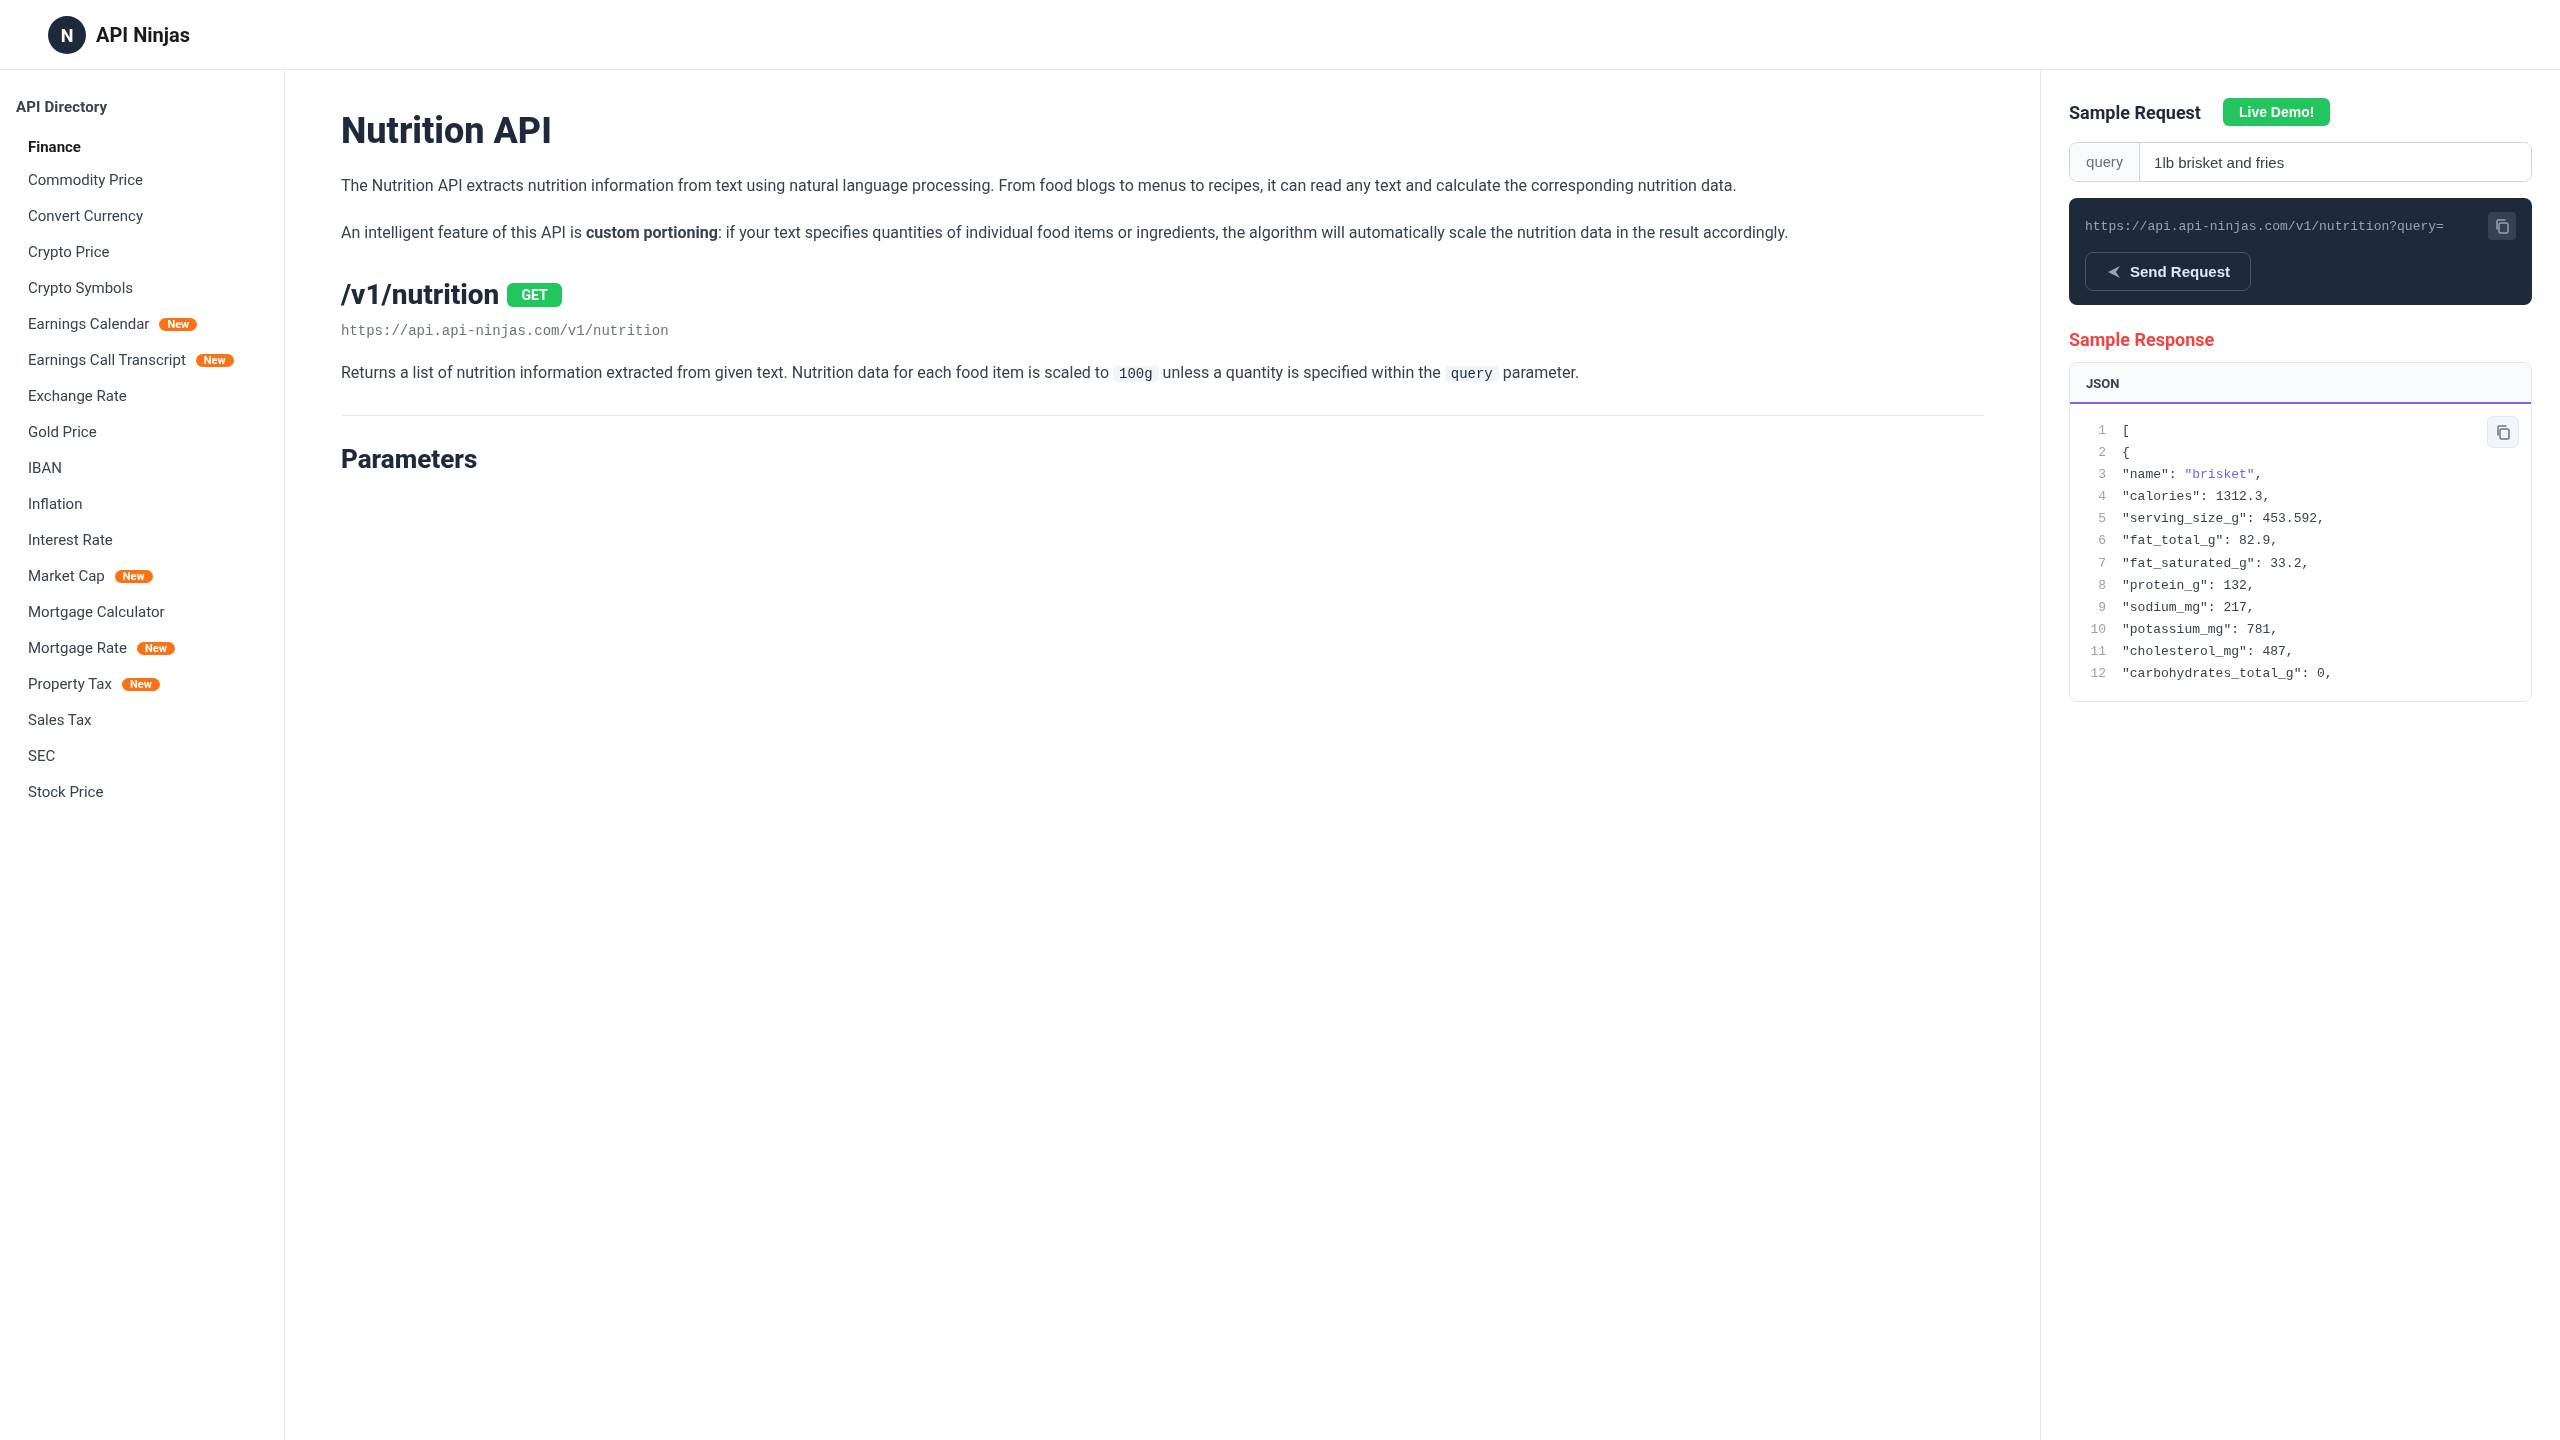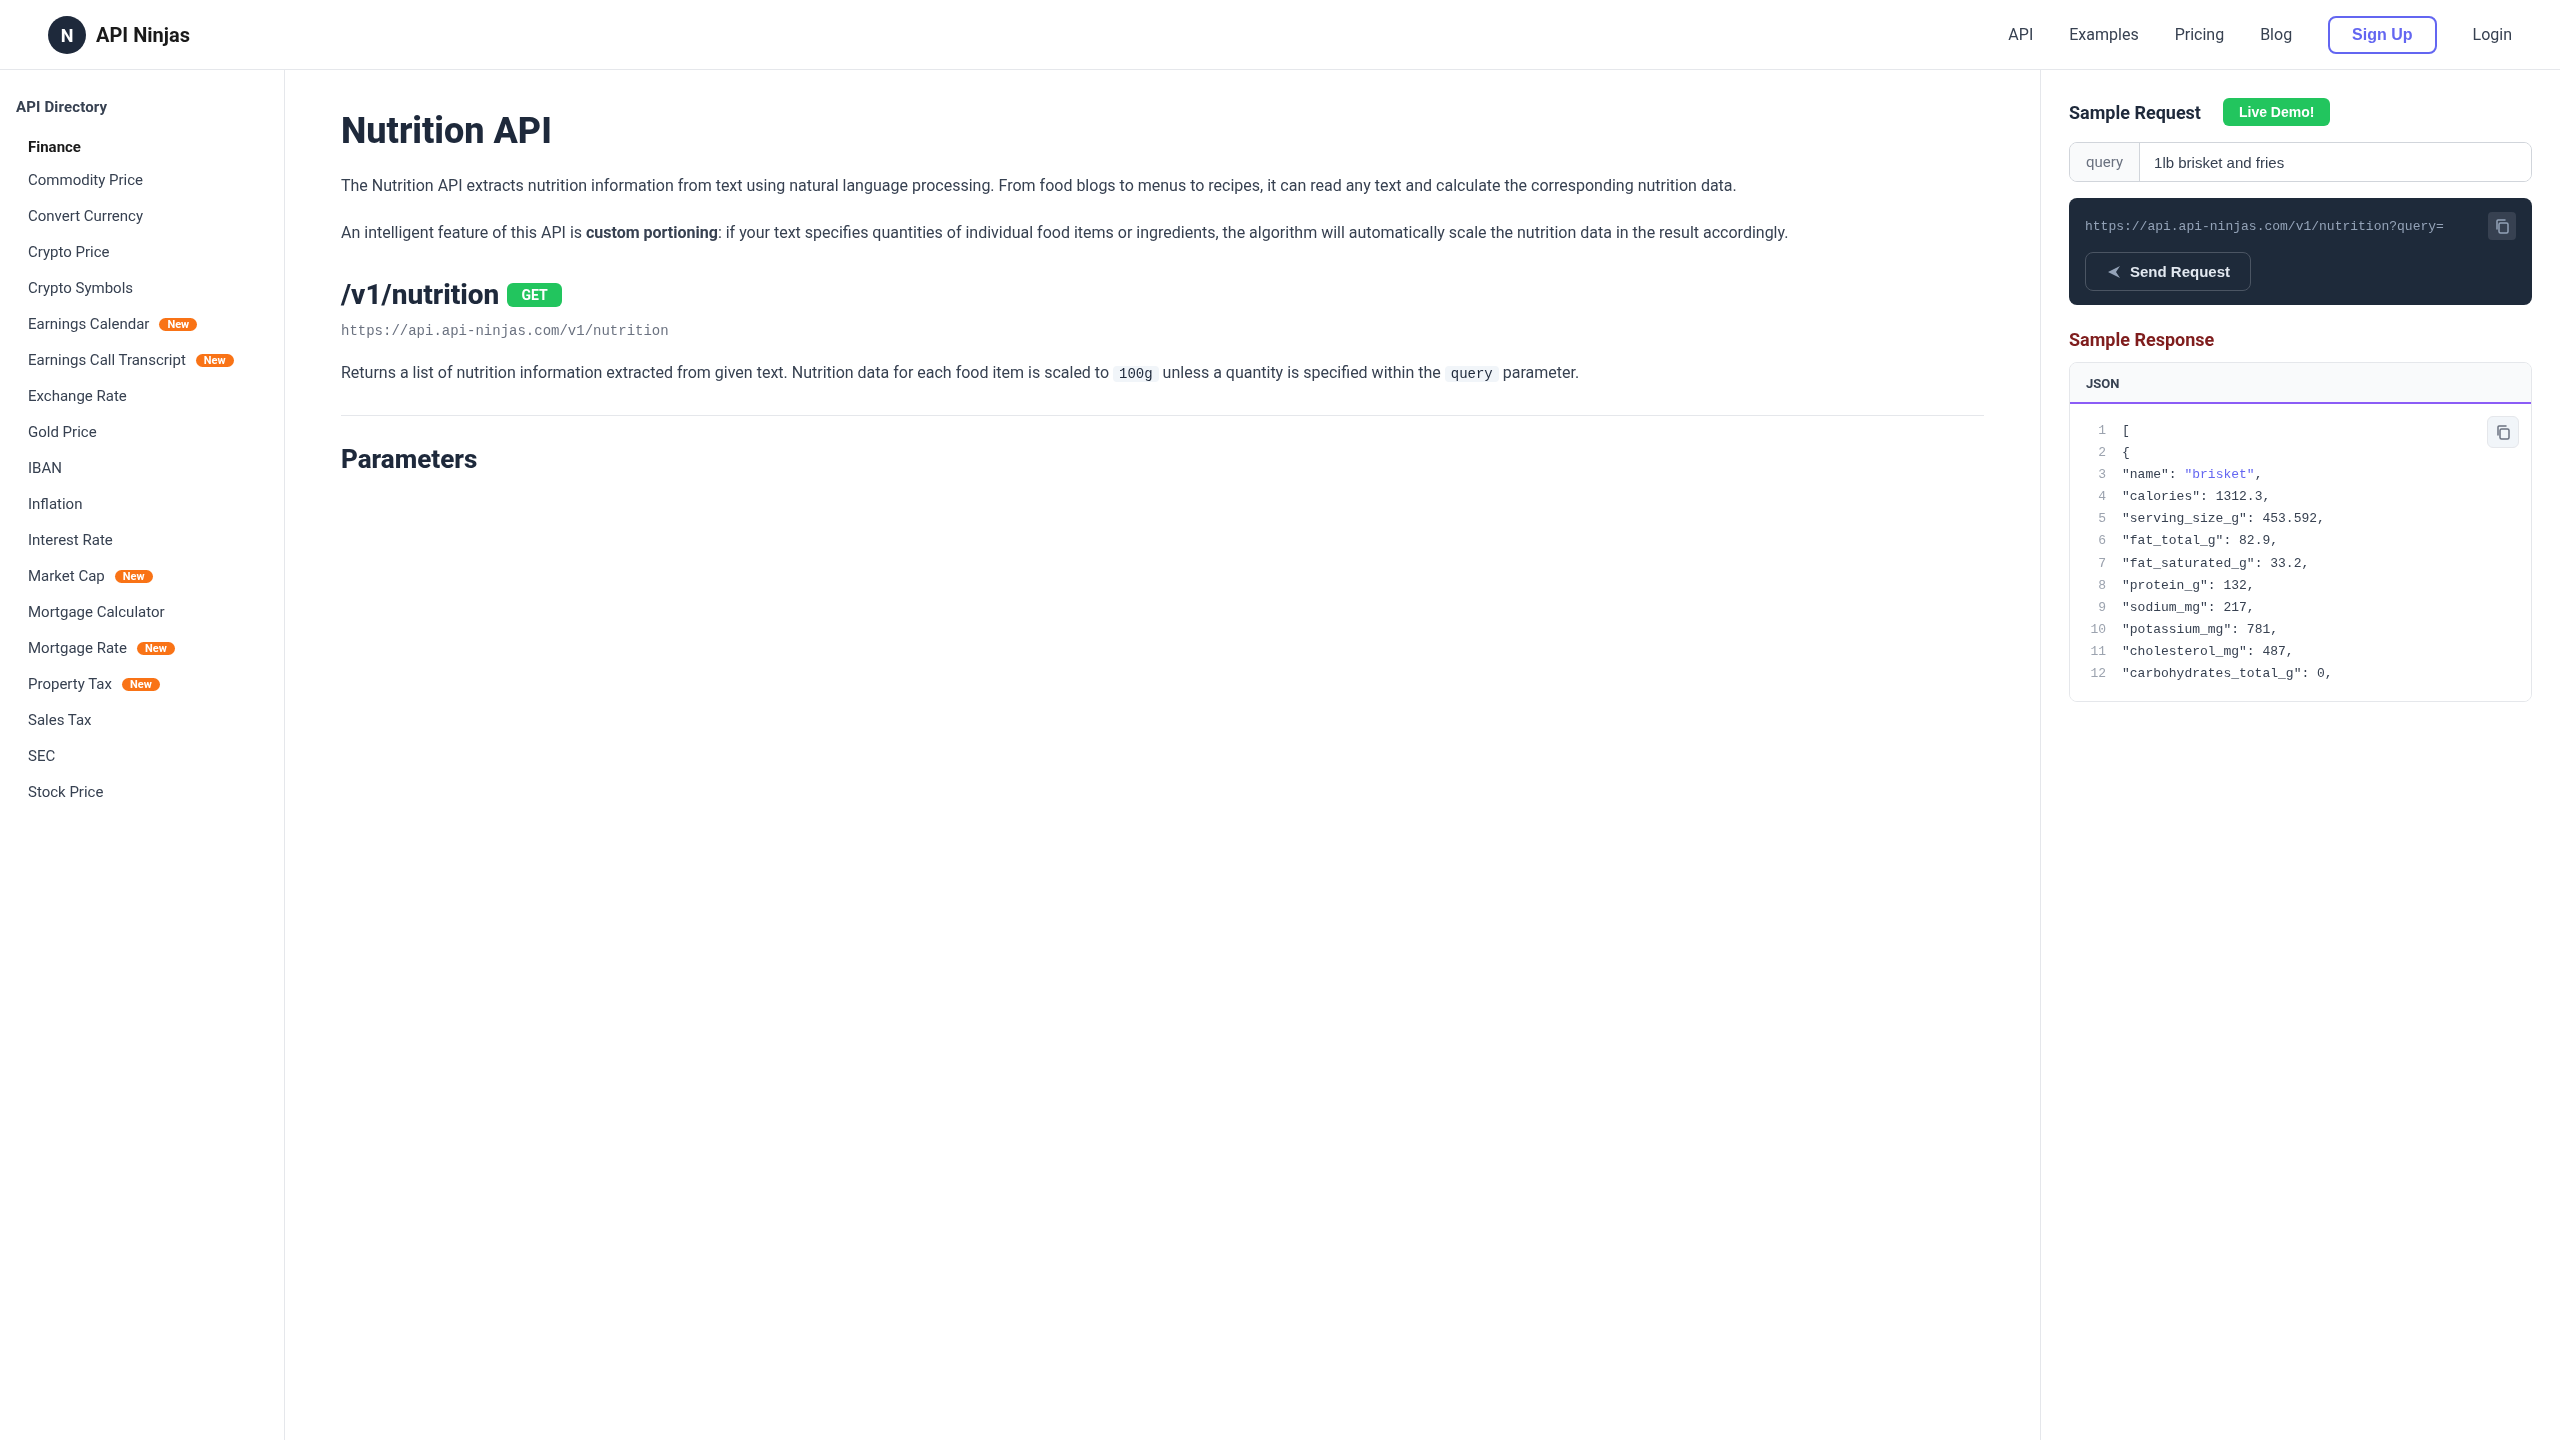--- a/index.html
+++ b/index.html
@@ -271,21 +271,21 @@
       cursor: pointer;
       display: flex;
       align-items: center;
       gap: 8px;
     }
 
     
     .sample-response-title {
       font-size: 18px;
       font-weight: 700;
-      color: #7f1d1d;
+      color: #ef4444;
       margin: 24px 0 12px 0;
     }
     .response-box {
       border: 1px solid #e5e7eb;
       border-radius: 8px;
       overflow: hidden;
     }
     .response-tabs {
       background: #f9fafb;
       padding: 10px 16px;
@@ -337,28 +337,20 @@
 <body>
 
 <header class="header">
   <a class="header-logo">
     <svg class="logo-icon" viewBox="0 0 38 38" fill="none" xmlns="http://www.w3.org/2000/svg">
       <circle cx="19" cy="19" r="19" fill="#1e293b"></circle>
       <text x="19" y="26" text-anchor="middle" font-size="18" fill="white" font-weight="bold">N</text>
     </svg>
     <span>API Ninjas</span>
   </a>
-  <nav class="header-nav">
-    <a class="nav-link">API</a>
-    <a class="nav-link">Examples</a>
-    <a class="nav-link">Pricing</a>
-    <a class="nav-link">Blog</a>
-    <button class="btn-signup">Sign Up</button>
-    <a class="nav-login">Login</a>
-  </nav>
 </header>
 
 <div class="layout">
 
   <aside class="sidebar">
     <div class="sidebar-title">API Directory</div>
     <div class="sidebar-section-header">Finance</div>
 
     <div id="sidebar-items-container">
         <div class="sidebar-item">

